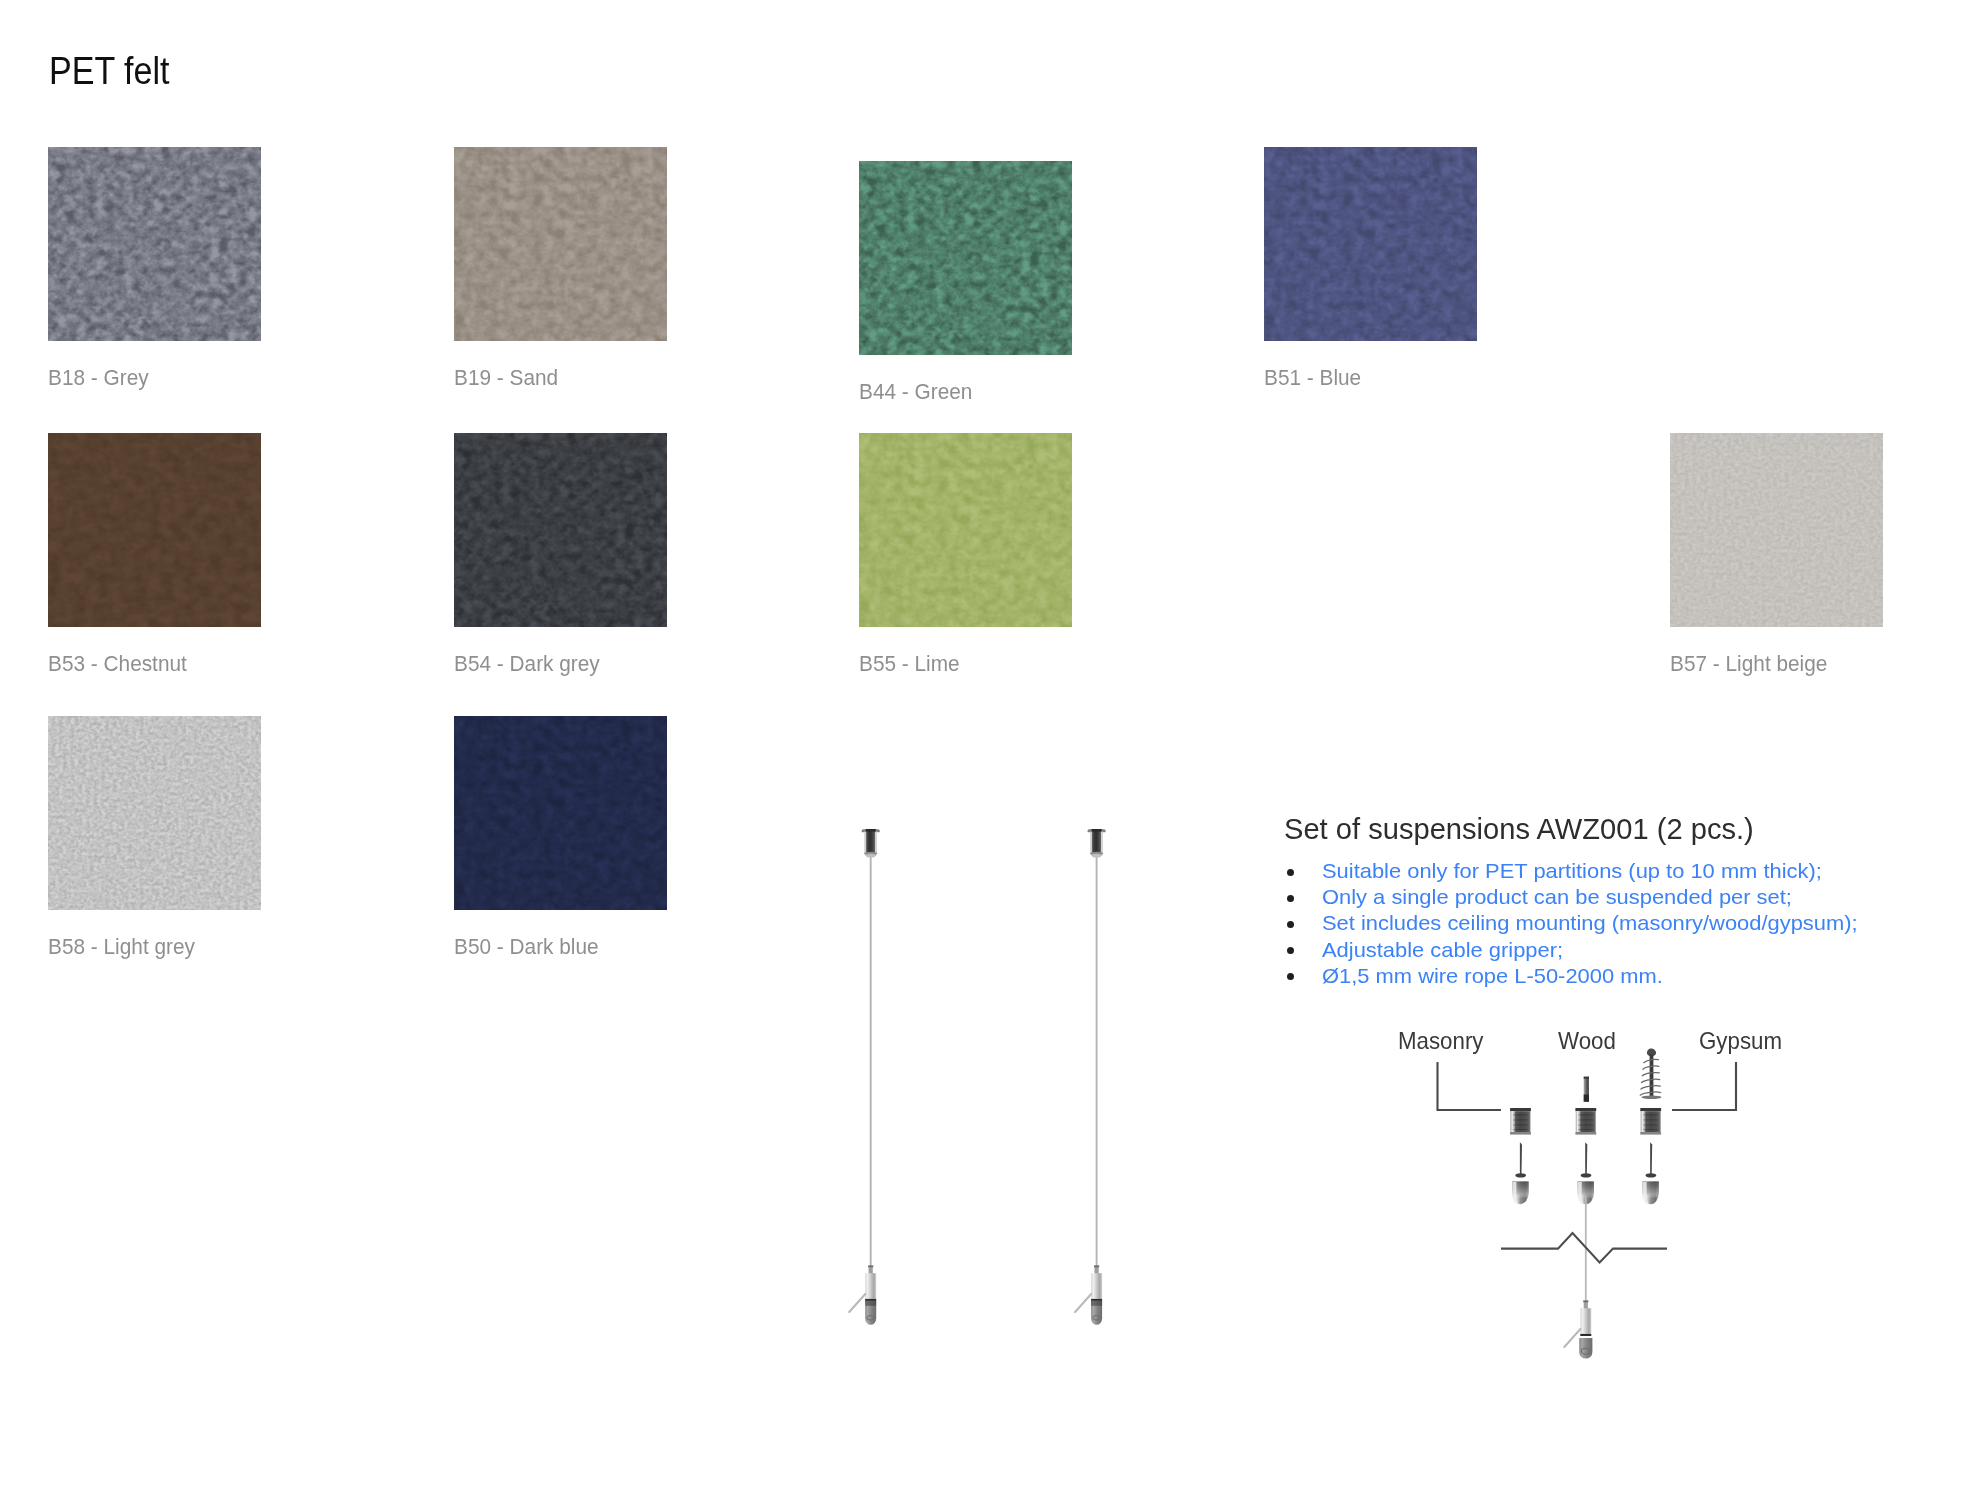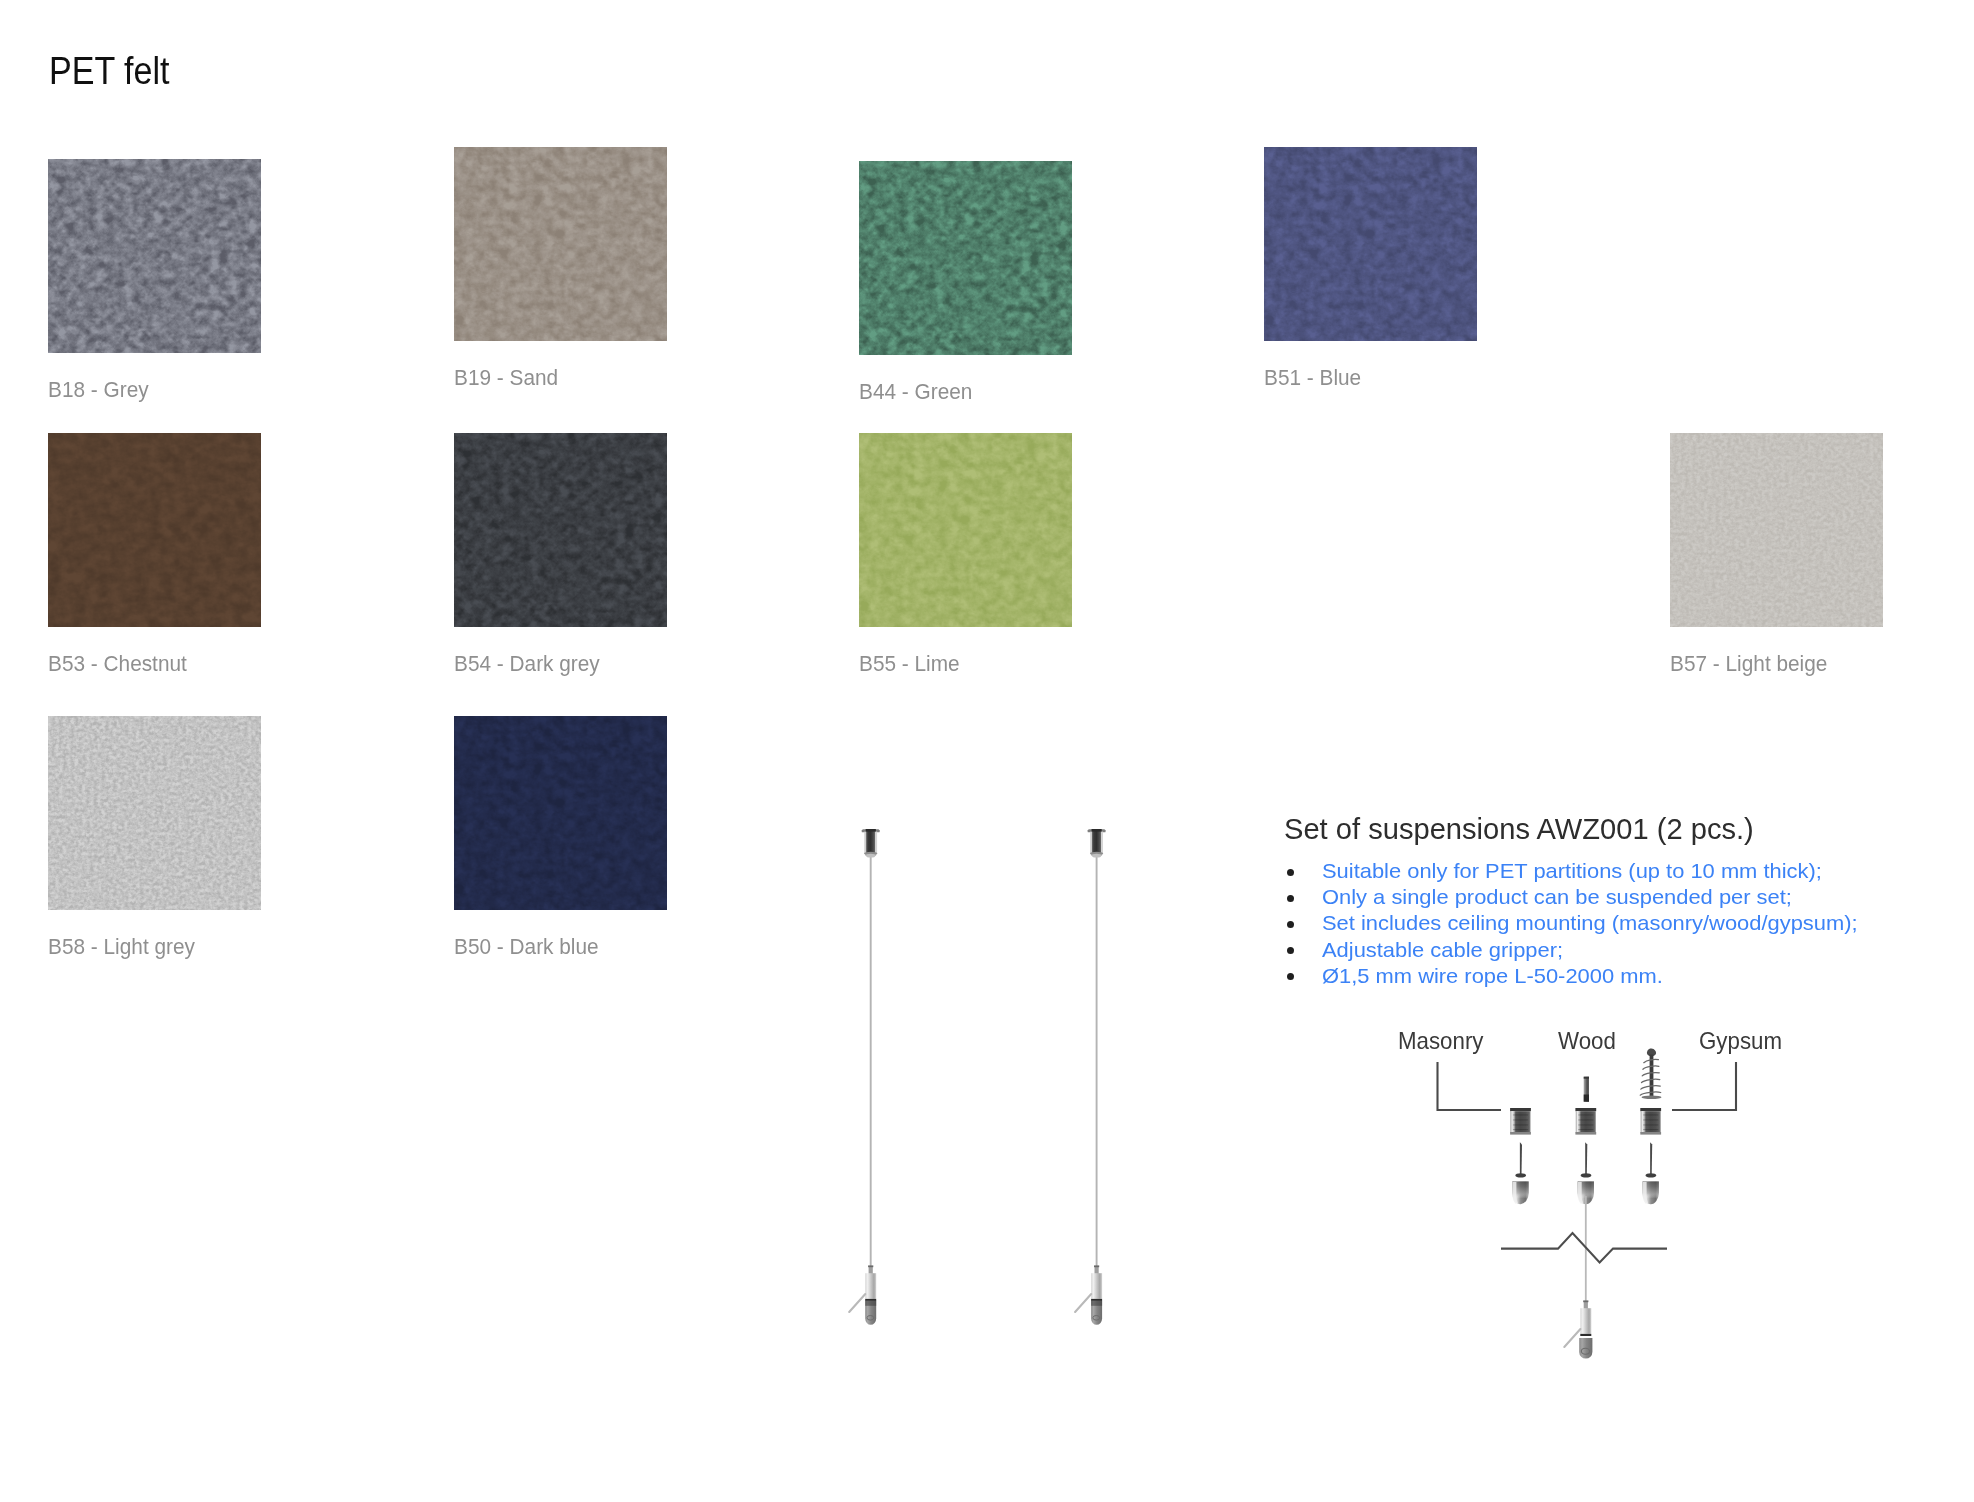--- a/index.html
+++ b/index.html
@@ -84,21 +84,21 @@
       </feComponentTransfer>
     </filter>
   </defs>
 </svg>
 
 <div class="page">
 
   <h1 id="page-title">PET felt</h1>
 
   <div class="swatch-grid">
-      <div class="swatch-cell" style="left: 48px; top: 159px;">
+      <div class="swatch-cell" style="left: 48px; top: 147px;">
         <div class="swatch-chip">
           <div class="base" style="background:#787a85"></div>
           <div class="tex" style="opacity:0.235">
             <svg viewBox="0 0 213 194" preserveAspectRatio="none">
               <rect width="213" height="194" filter="url(#nzCoarse)"></rect>
             </svg>
           </div>
         </div>
         <div class="swatch-label">B18 - Grey</div>
       </div>

